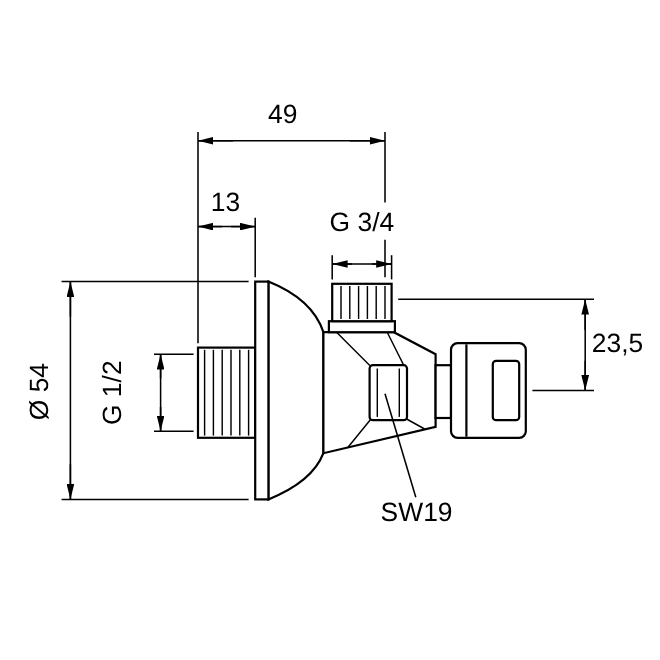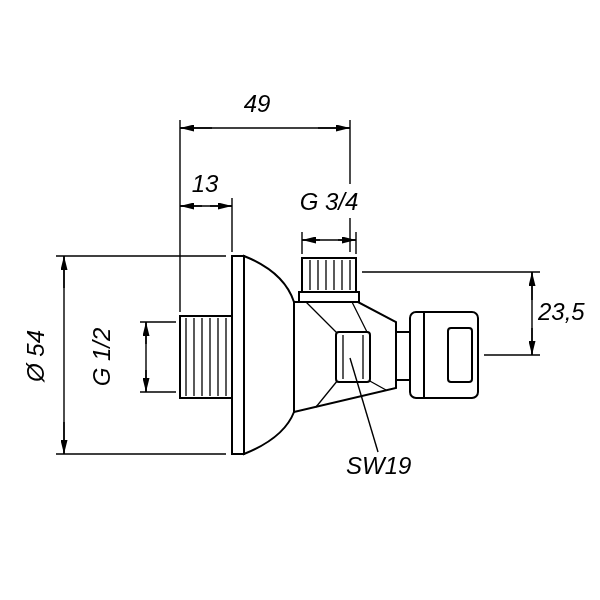--- a/index.html
+++ b/index.html
@@ -5,21 +5,20 @@
   html,body{
     margin:0;padding:0;
     width:600px;height:600px;
     background:#ffffff;
     overflow:hidden;
   }
   .sheet{
     width:476px;height:600px;
     background:#ffffff;
     position:relative;
-    font-style:italic;
   }
   svg{display:block}
   .obj{fill:#ffffff;stroke:#000000;stroke-width:2;stroke-linejoin:miter}
   .obj-line{fill:none;stroke:#000000;stroke-width:2}
   .obj-thin{fill:none;stroke:#000000;stroke-width:1.3}
   .dim{fill:none;stroke:#000000;stroke-width:1.4}
   .dim-arrow{fill:none;stroke:#000000;stroke-width:1.4}
   .dim-text{
     font-family:"Liberation Sans","DejaVu Sans",sans-serif;
     font-size:24px;

